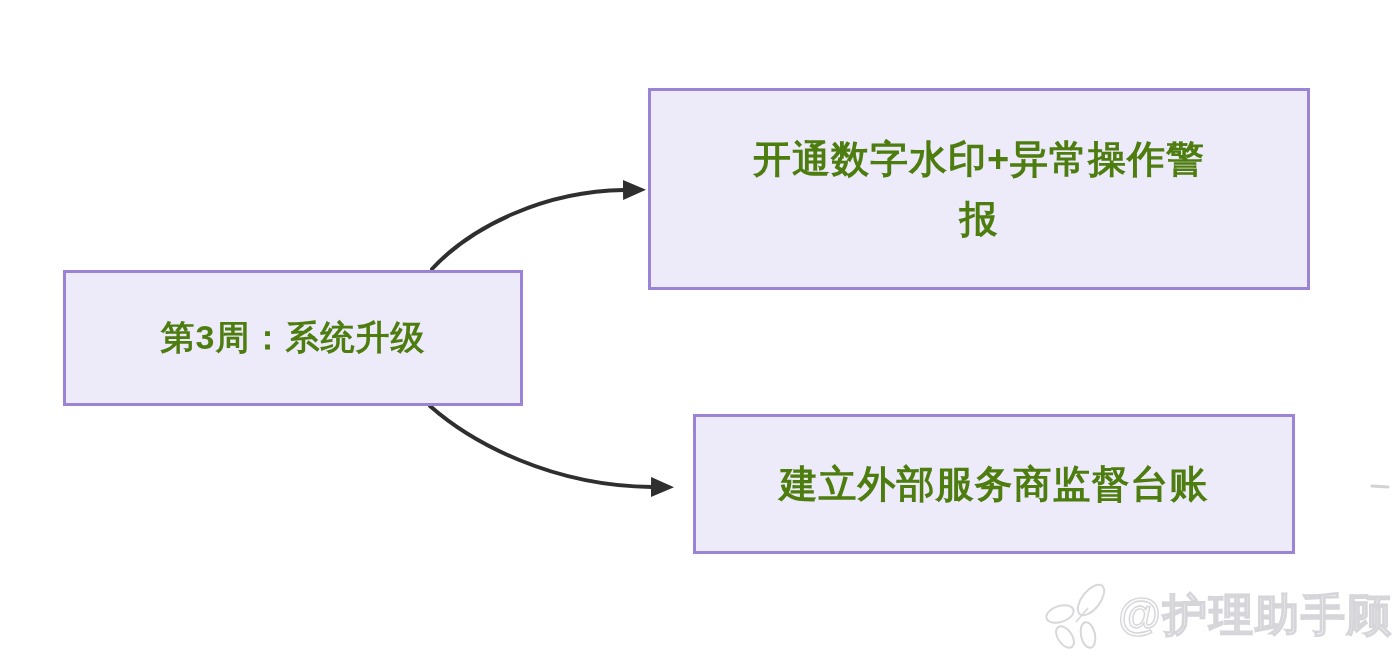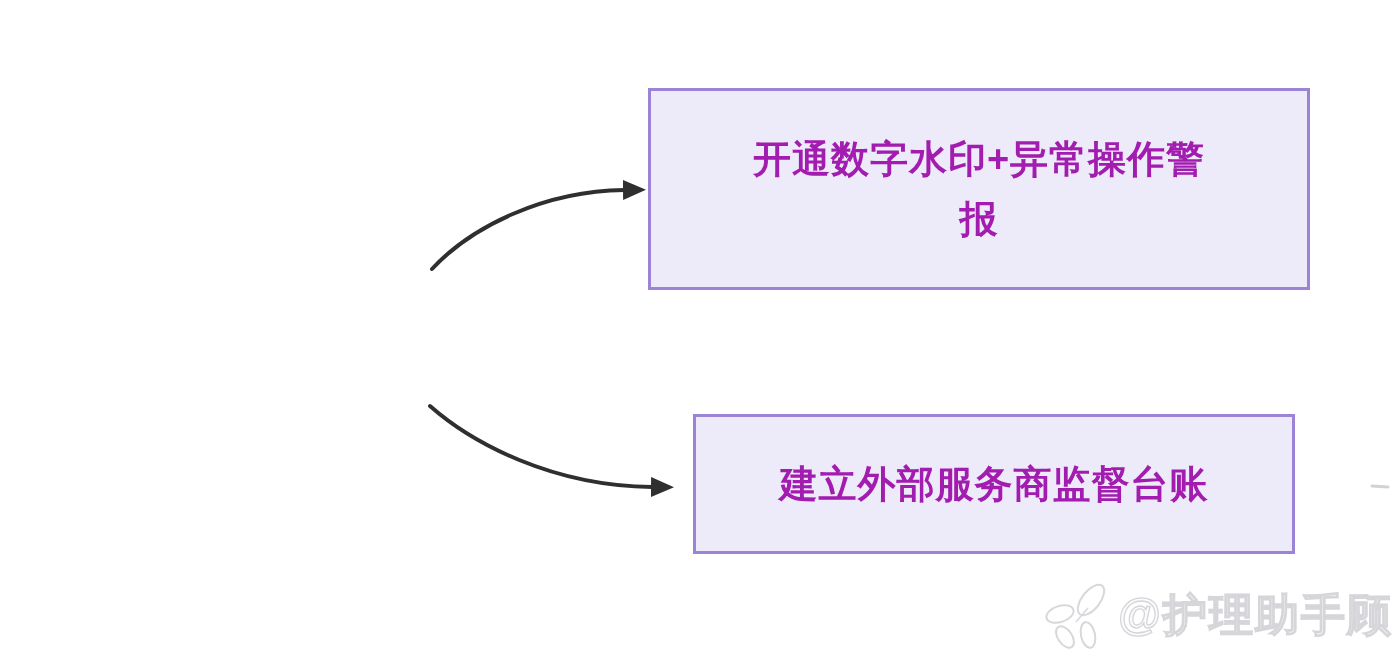--- a/index.html
+++ b/index.html
@@ -18,21 +18,21 @@
   .node {
     position: absolute;
     background: #edeafa;
     border: 3px solid #9b84d5;
     box-sizing: border-box;
     display: flex;
     align-items: center;
     justify-content: center;
     text-align: center;
     font-weight: 700;
-    color: #a21caf;
+    color: #4d7c0f;
     letter-spacing: 1px;
   }
   .node-root {
     left: 63px;
     top: 270px;
     width: 460px;
     height: 136px;
     font-size: 34px;
   }
   .node-task1 {
@@ -86,20 +86,23 @@
       <marker id="arrowhead" markerUnits="userSpaceOnUse" markerWidth="24" markerHeight="20" refX="1" refY="10" orient="auto">
         <path d="M0,0 L23,10 L0,20 Z" fill="#2f2f2f"></path>
       </marker>
     </defs>
     <path d="M 432 269 C 472 226, 545 191, 624 190" fill="none" stroke="#2f2f2f" stroke-width="4" stroke-linecap="round" marker-end="url(#arrowhead)"></path>
     <path d="M 430 406 C 472 443, 552 486, 652 487" fill="none" stroke="#2f2f2f" stroke-width="4" stroke-linecap="round" marker-end="url(#arrowhead)"></path>
     <path d="M 1278 487 L 1286 487" stroke="#4a4a4a" stroke-width="5" stroke-linecap="round"></path>
     <path d="M 1372 486 L 1388 487" stroke="#d2d2d2" stroke-width="3" stroke-linecap="round"></path>
   </svg>
 
+  <div class="node node-root">
+    <span>第3周：系统升级</span>
+  </div>
 
   <div class="node node-task1">
     <span>开通数字水印+异常操作警
 报</span>
   </div>
 
   <div class="node node-task2">
     <span>建立外部服务商监督台账</span>
   </div>
 

